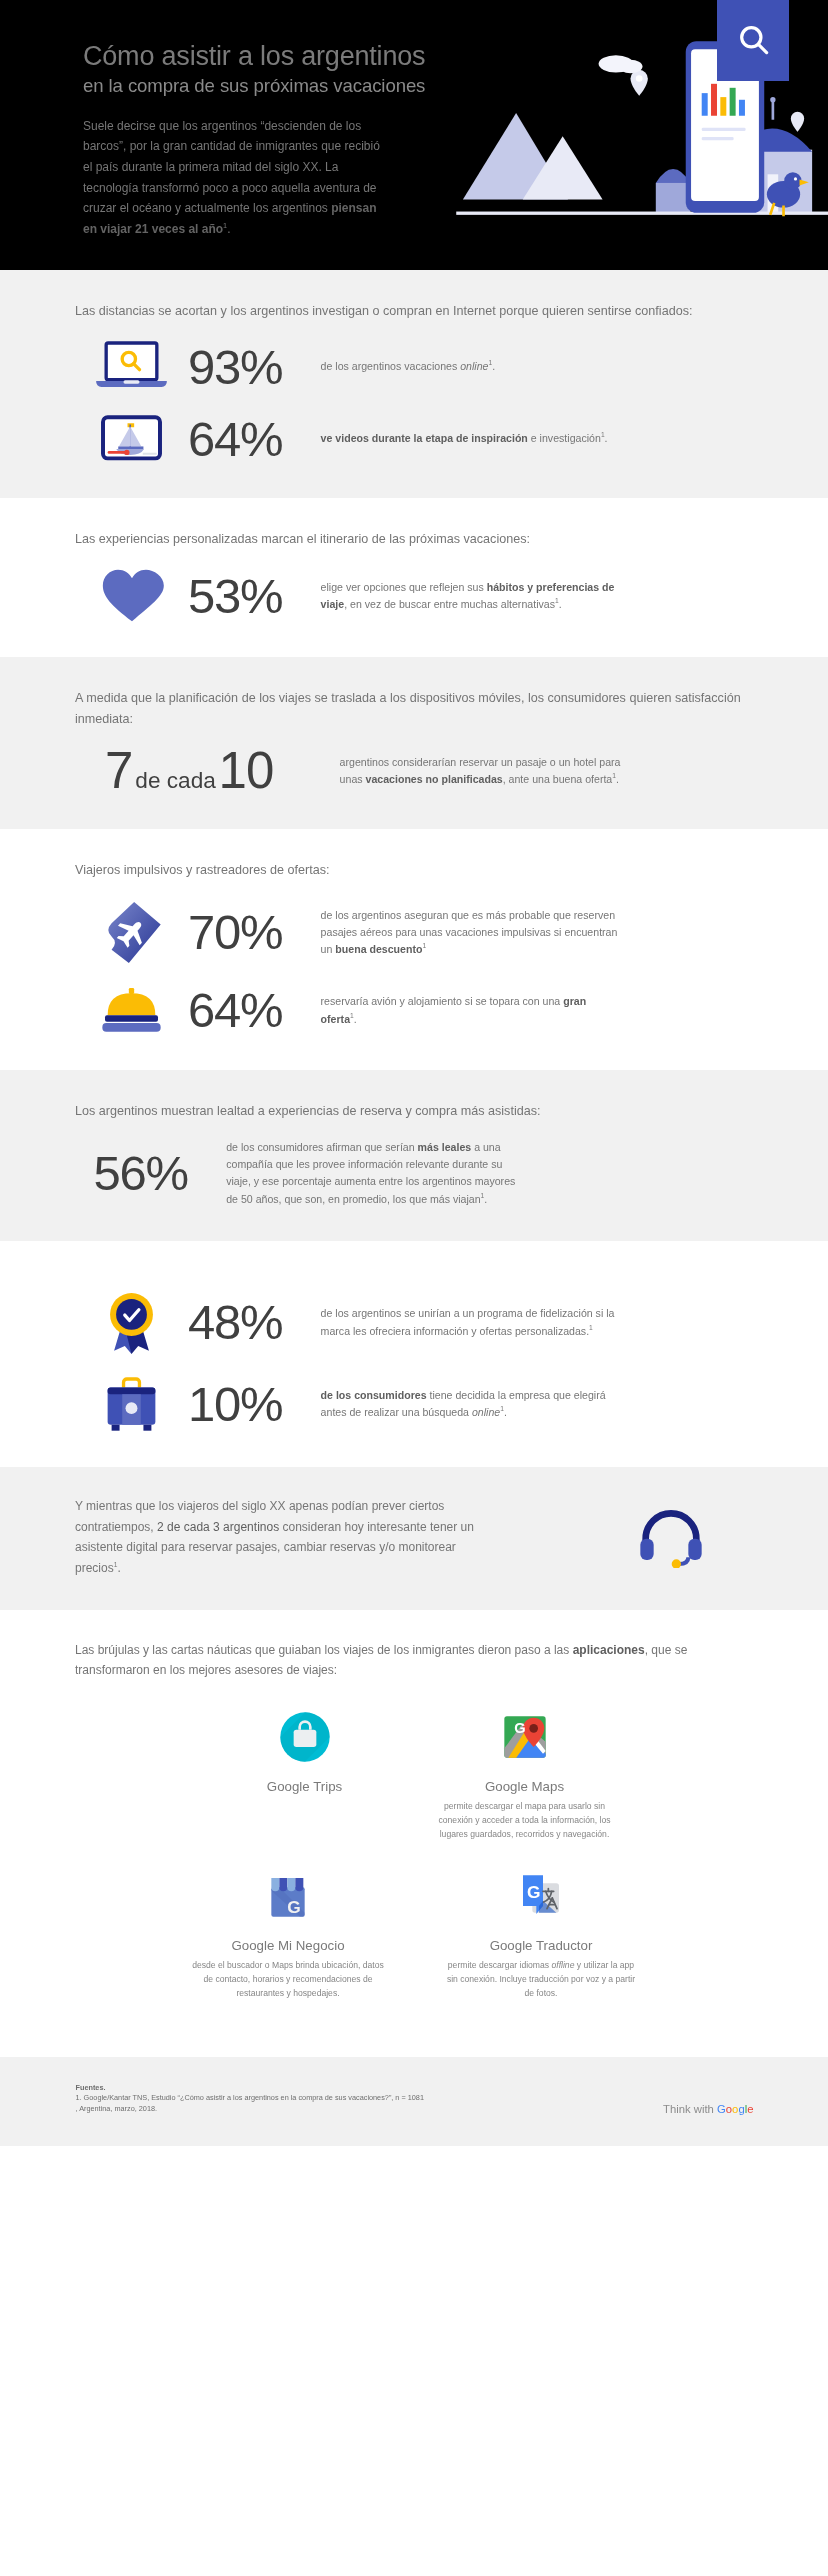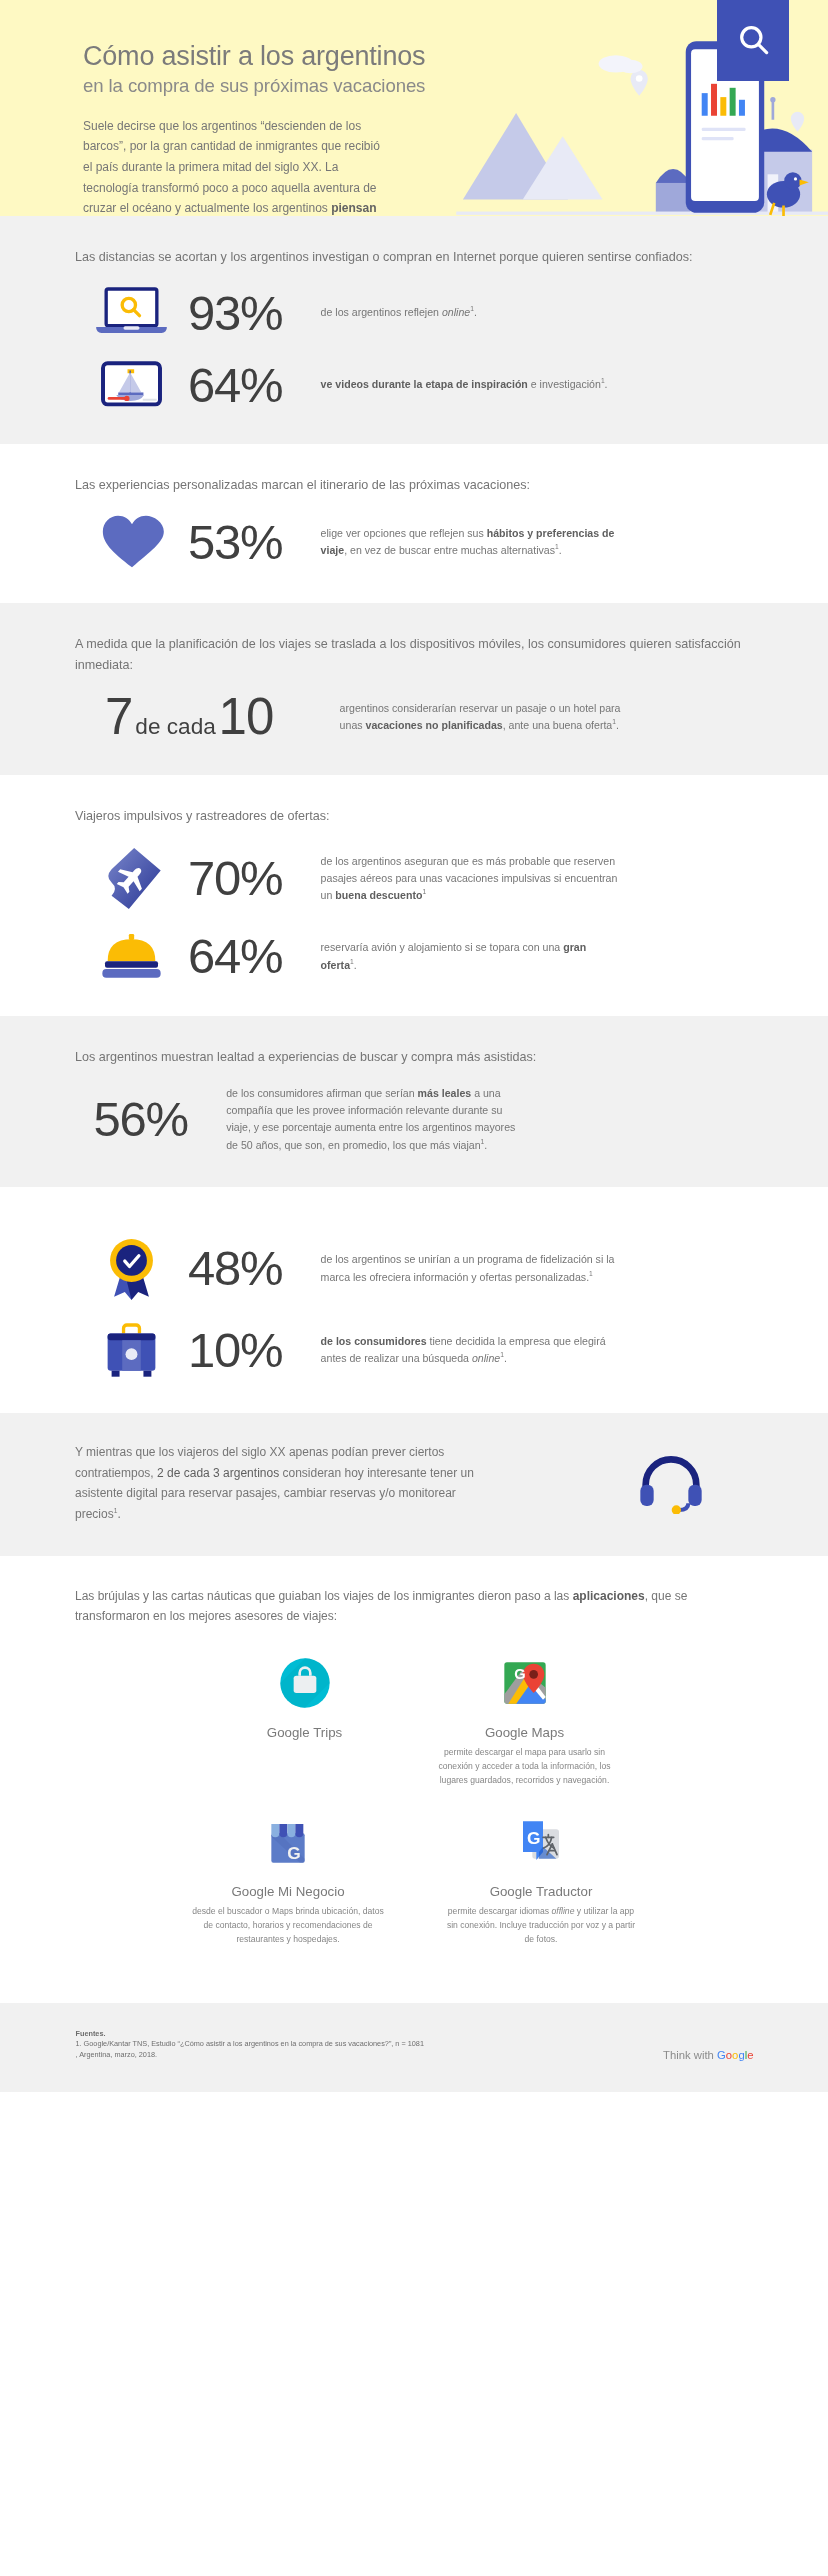--- a/index.html
+++ b/index.html
@@ -11,21 +11,21 @@
     -webkit-font-smoothing: antialiased;
   }
   .page { width:829px; position:relative; overflow:hidden; }
 
   
   .band      { width:100%; background:#fff; }
   .band.grey { background:#f1f1f1; }
   .inner     { max-width: 679px; margin:0 auto; padding: 0 40px; }
 
   
-  .hero { position:relative; height:216px; background:#fef9c3; overflow:hidden; }
+  .hero { position:relative; height:270px; background:#000000; overflow:hidden; }
   .hero-copy { position:absolute; left:83px; top:41px; width:426px; z-index:4; }
   .hero-title { font-size:27px; line-height:1.18; font-weight:400; color:#7b7b7b; letter-spacing:-0.2px;}
   .hero-sub   { font-size:18.6px; line-height:1.3; font-weight:400; color:#8a8a8a; margin-top:1.3px; letter-spacing:-0.1px;}
   .hero-para  { margin-top:17.3px; width:306px; font-size:12px; line-height:1.72; color:#767676; }
   .hero-para b { font-weight:700; color:#636363; }
   .hero-para sup { font-size:7.3px; }
 
   
   .hero-art { position:absolute; right:0; top:0; width:373px; height:306px; z-index:1; }
   .search-badge {
@@ -154,21 +154,21 @@
           <svg width="79" height="56" viewBox="0 0 118 84">
             <rect x="21" y="6" width="76" height="55" rx="3" fill="#ffffff" stroke="#1a237e" stroke-width="5"></rect>
             <circle cx="55" cy="30" r="10" fill="none" stroke="#fbbc05" stroke-width="5"></circle>
             <line x1="62" y1="37" x2="71" y2="46" stroke="#fbbc05" stroke-width="5" stroke-linecap="round"></line>
             <path d="M6 63 h106 a8 8 0 0 1 -8 9 H14 a8 8 0 0 1 -8 -9z" fill="#5c6bc0"></path>
             <rect x="47" y="62" width="24" height="5" rx="2.5" fill="#e8eaf6"></rect>
           </svg>
         </div>
         <div class="stat-num">93%</div>
         <div class="stat-txt">
-          <span>de los argentinos reflejen </span><i>online</i><sup>1</sup><span>.</span>
+          <span>de los argentinos vacaciones </span><i>online</i><sup>1</sup><span>.</span>
         </div>
       </div>
 
       <div class="stat-row">
         <div class="stat-ico">
           <svg width="79" height="53" viewBox="0 0 118 80">
             <rect x="16" y="8" width="86" height="62" rx="7" fill="#ffffff" stroke="#1a237e" stroke-width="6"></rect>
             <rect x="53" y="17" width="10" height="6" fill="#fbbc05"></rect>
             <line x1="57" y1="19" x2="57" y2="54" stroke="#3f51b5" stroke-width="2"></line>
             <path d="M57 22 L40 52 H57z" fill="#c5cae9"></path>
@@ -258,21 +258,21 @@
         <div class="stat-num">64%</div>
         <div class="stat-txt">
           <span>reservaría avión y alojamiento si se topara con una </span><b>gran oferta</b><sup>1</sup><span>.</span>
         </div>
       </div>
     </div>
   </section>
 
   <section class="band grey">
     <div class="inner sec">
-      <p class="sec-lede">Los argentinos muestran lealtad a experiencias de buscar y compra más asistidas:</p>
+      <p class="sec-lede">Los argentinos muestran lealtad a experiencias de reserva y compra más asistidas:</p>
 
       <div class="stat-row noicon">
         <div class="stat-num">56%</div>
         <div class="stat-txt">
           <span>de los consumidores afirman que serían </span><b>más leales</b><span> a una compañía que les provee información relevante durante su viaje, y ese porcentaje aumenta entre los argentinos mayores de 50 años, que son, en promedio, los que más viajan</span><sup>1</sup><span>.</span>
         </div>
       </div>
     </div>
   </section>
 

